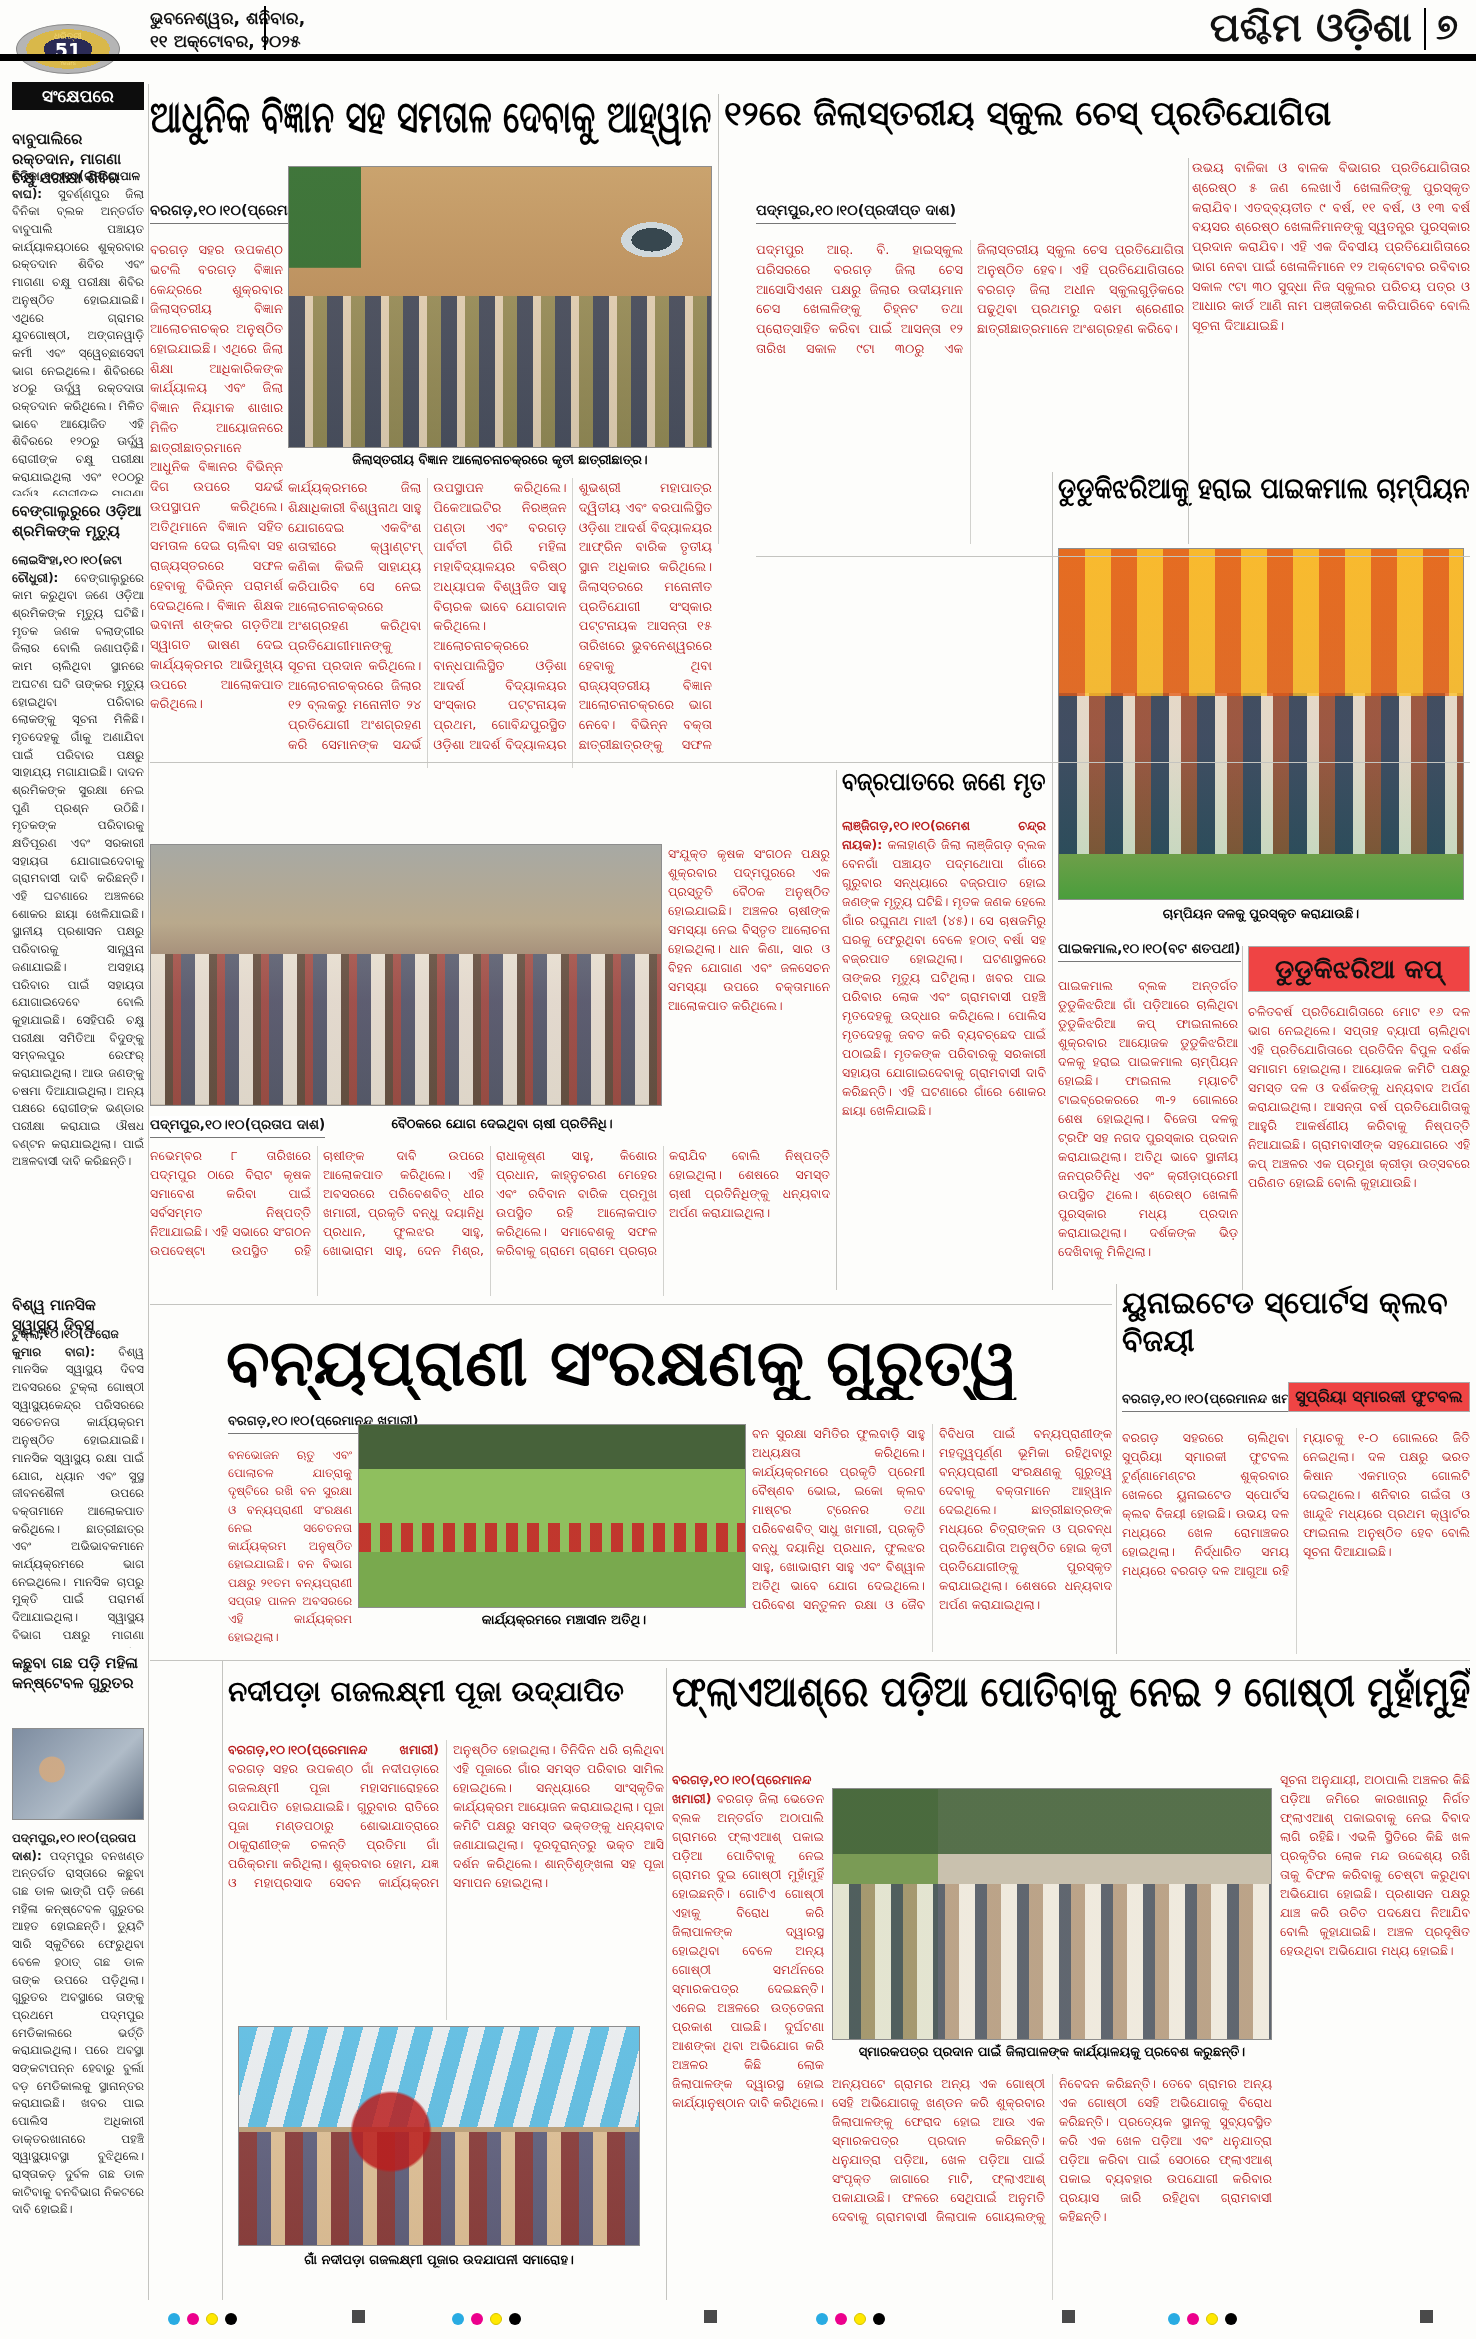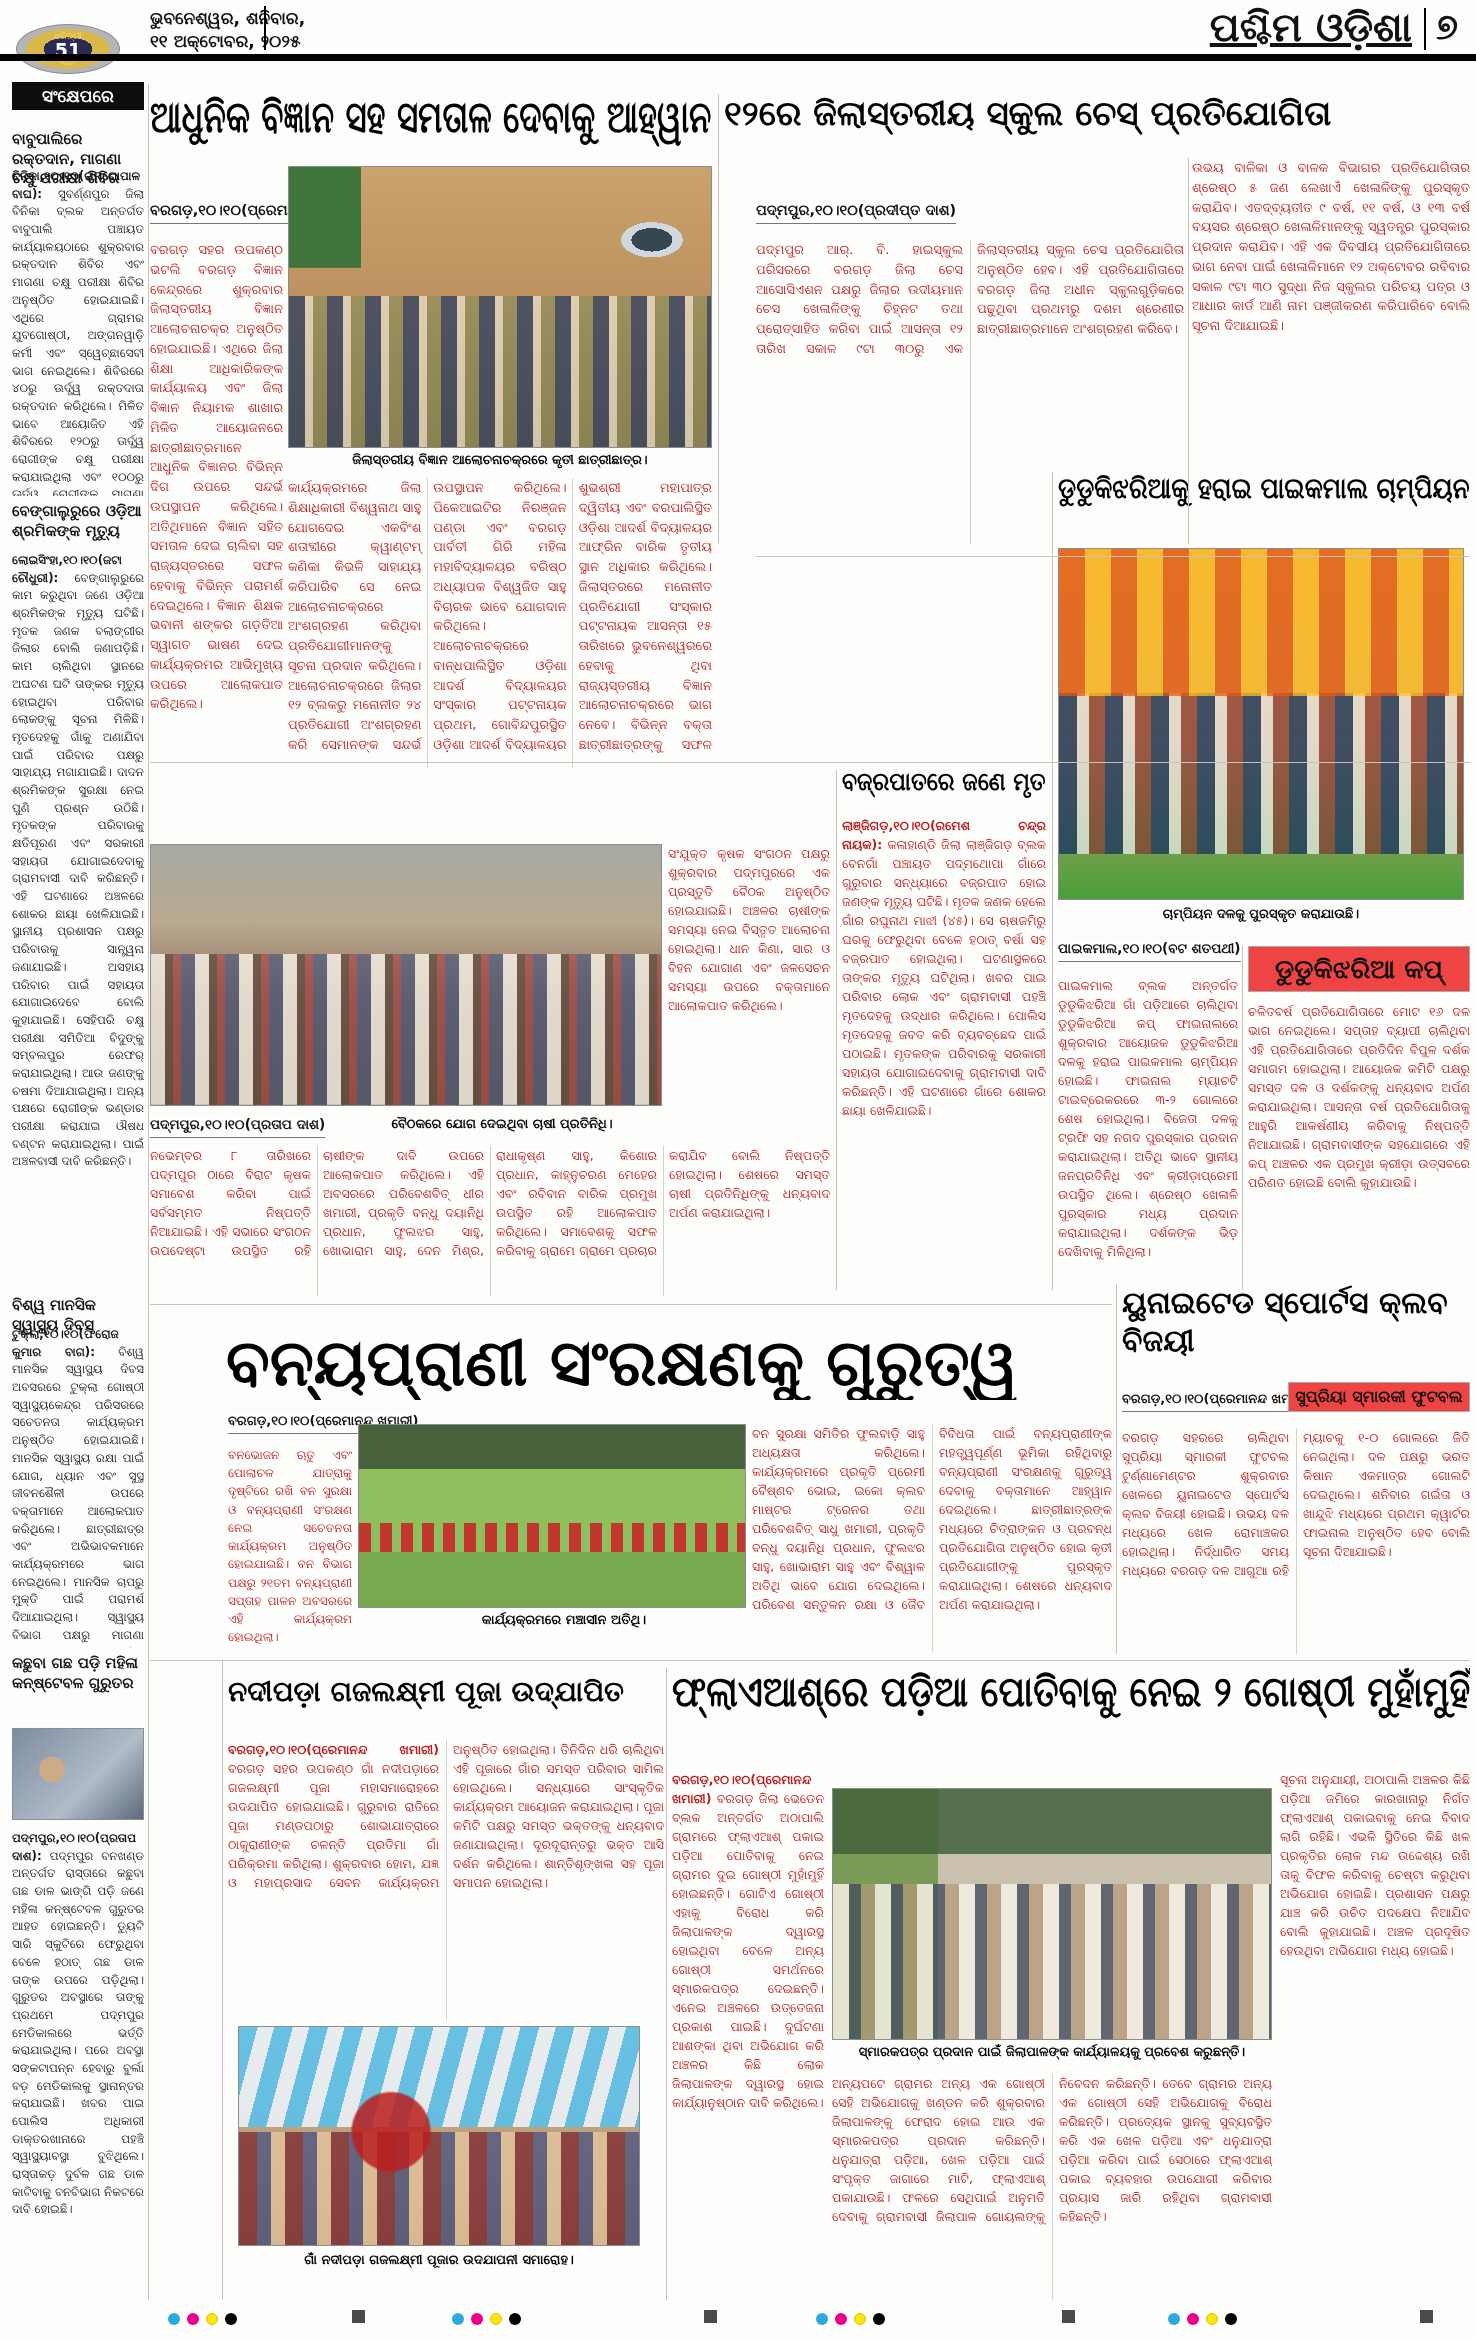--- a/index.html
+++ b/index.html
@@ -84,21 +84,21 @@
         <span style="font-size:19px;font-weight:700;">51</span>
         <span style="font-size:6px;color:#f4d97a;">Years</span>
       </div>
     </div>
   </div>
   <div class="abs" style="left:150px;top:7px;font-weight:700;font-size:17px;line-height:1.35;">
     <div>ଭୁବନେଶ୍ୱର, ଶନିବାର,</div>
     <div>୧୧ ଅକ୍ଟୋବର, ୨୦୨୫</div>
   </div>
   <div class="abs" style="left:264px;top:6px;width:2px;height:44px;background:#000;"></div>
-  <div class="abs" style="right:64px;top:4px;font-size:40px;font-weight:700;text-decoration:underline;">ପଶ୍ଚିମ ଓଡ଼ିଶା</div>
+  <div class="abs" style="right:64px;top:4px;font-size:40px;font-weight:700;">ପଶ୍ଚିମ ଓଡ଼ିଶା</div>
   <div class="abs" style="left:1424px;top:8px;width:2px;height:42px;background:#000;"></div>
   <div class="abs" style="left:1436px;top:6px;font-size:36px;font-weight:700;">୭</div>
   <div class="abs headerbar" style="left:0;top:54px;width:1476px;"></div>
 
   <div class="abs banner" style="left:12px;top:82px;width:132px;height:28px;">ସଂକ୍ଷେପରେ</div>
 
   <div class="abs" style="left:12px;top:118px;width:132px;font-size:15px;font-weight:700;line-height:1.3;margin-top:12px;">ବାବୁପାଲିରେ ରକ୍ତଦାନ, ମାଗଣା ଚକ୍ଷୁ ପରୀକ୍ଷା ଶିବିର</div>
   <div class="abs railtxt" style="left:12px;top:168px;width:132px;height:328px;">
     <b class="dlin">ବିନିକା,୧୦।୧୦(ରାମଗୋପାଳ ବାଘ):</b>
     <span>ସୁବର୍ଣ୍ଣପୁର ଜିଲା ବିନିକା ବ୍ଲକ ଅନ୍ତର୍ଗତ ବାବୁପାଲି ପଞ୍ଚାୟତ କାର୍ଯ୍ୟାଳୟଠାରେ ଶୁକ୍ରବାର ରକ୍ତଦାନ ଶିବିର ଏବଂ ମାଗଣା ଚକ୍ଷୁ ପରୀକ୍ଷା ଶିବିର ଅନୁଷ୍ଠିତ ହୋଇଯାଇଛି। ଏଥିରେ ଗ୍ରାମର ଯୁବଗୋଷ୍ଠୀ, ଅଙ୍ଗନୱାଡ଼ି କର୍ମୀ ଏବଂ ସ୍ୱେଚ୍ଛାସେବୀ ଭାଗ ନେଇଥିଲେ। ଶିବିରରେ ୪୦ରୁ ଊର୍ଦ୍ଧ୍ୱ ରକ୍ତଦାତା ରକ୍ତଦାନ କରିଥିଲେ। ମିଳିତ ଭାବେ ଆୟୋଜିତ ଏହି ଶିବିରରେ ୧୨୦ରୁ ଊର୍ଦ୍ଧ୍ୱ ରୋଗୀଙ୍କ ଚକ୍ଷୁ ପରୀକ୍ଷା କରାଯାଇଥିଲା ଏବଂ ୧୦୦ରୁ ଊର୍ଦ୍ଧ୍ୱ ରୋଗୀଙ୍କୁ ମାଗଣା ଚଷମା ପ୍ରଦାନ କରାଯାଇଥିଲା। ଅନ୍ୟମାନଙ୍କ ମଧ୍ୟରେ ସରପଞ୍ଚ, ସମିତିସଭ୍ୟ ଏବଂ ଗ୍ରାମବାସୀ ଉପସ୍ଥିତ ଥିଲେ। ଶେଷରେ କର୍ମକର୍ତ୍ତାଙ୍କୁ ଧନ୍ୟବାଦ ଅର୍ପଣ କରାଯାଇଥିଲା।</span>

